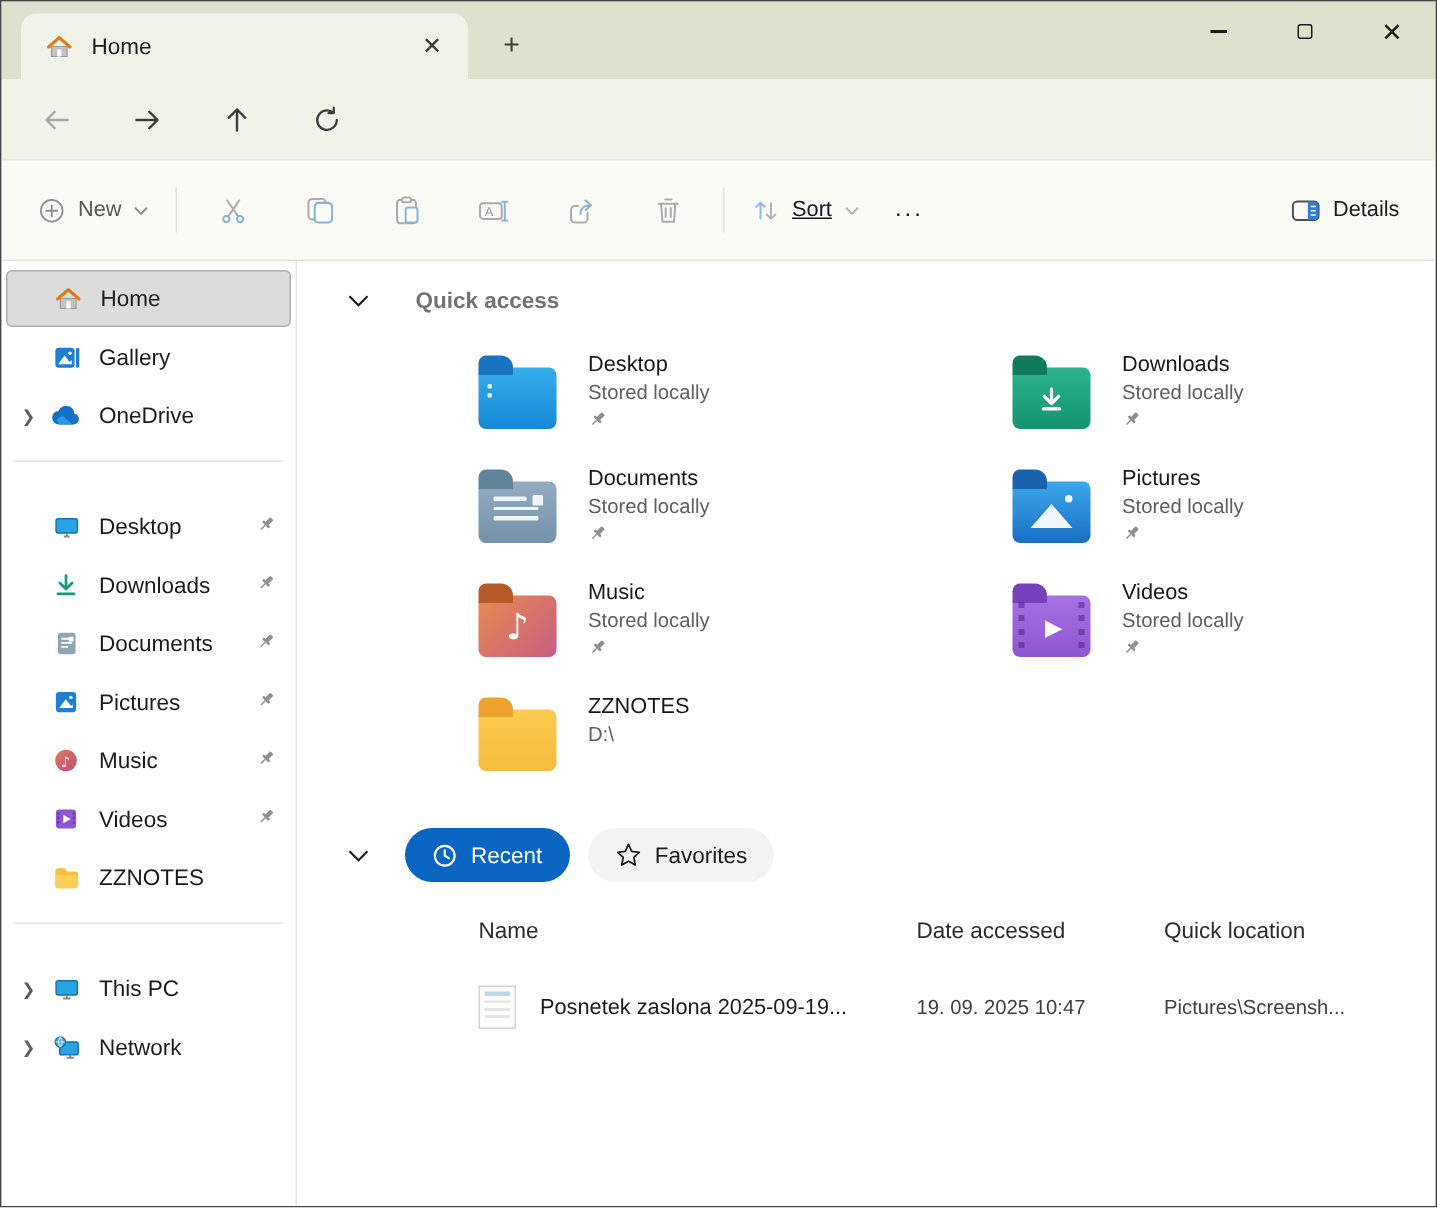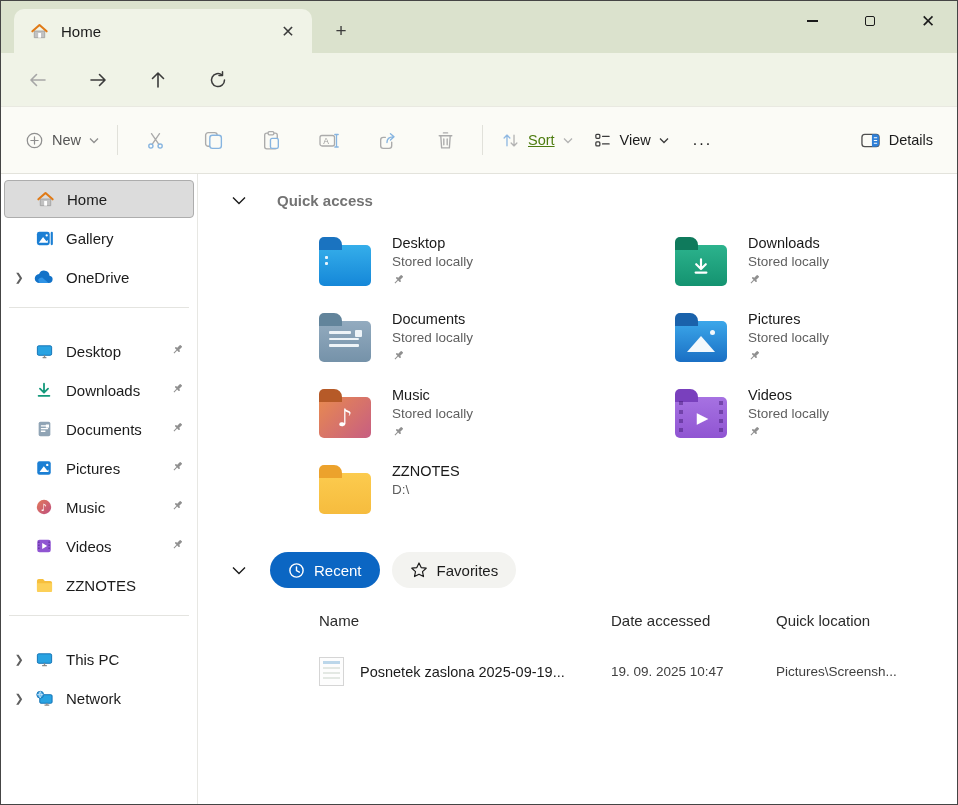--- a/index.html
+++ b/index.html
@@ -41,21 +41,21 @@
   .searchbox input { flex:1; min-width:0; border:none; outline:none; background:transparent;
     font-size:14.5px; color:#555; font-family:"Liberation Sans","DejaVu Sans",sans-serif; }
   .searchbox input::placeholder { color:#5e5e5e; opacity:1; }
 
   
   .toolbar { position:absolute; left:0; top:105px; width:100%; height:68px; background:#fbfbf6;
     border-top:1px solid #e9e9e1; border-bottom:1px solid #e3e3dc; display:flex; align-items:center; }
   .tb-btn { display:flex; align-items:center; gap:8px; height:40px; padding:0 10px; border-radius:5px; }
   .tb-new { margin-left:14px; }
   .tb-label { font-size:14.5px; color:#565656; }
-  .tb-label.disabled { color:#4d7c0f;text-decoration:underline; }
+  .tb-label.disabled { color:#0f172a;text-decoration:underline; }
   .tb-label.dark { color:#1b1b1b; }
   .tb-sep { width:1px; height:30px; background:#e1e1da; margin:0 8px; }
   .tb-icon { width:42px; height:40px; display:flex; align-items:center; justify-content:center;
     border-radius:5px; margin:0 8px; }
   .tb-right { margin-left:auto; display:flex; align-items:center; margin-right:14px; }
   .dots { font-size:16px; letter-spacing:2px; color:#1b1b1b; padding:0 14px; }
 
   
   .sidebar { position:absolute; left:0; top:173px; width:197px; bottom:0; background:#ffffff;
     border-right:1px solid #e7e7e3; padding-top:5px; }
@@ -258,31 +258,20 @@
     <div class="tb-btn">
       <svg width="19" height="19" viewBox="0 0 20 20" fill="none" stroke-linecap="round" stroke-linejoin="round" stroke-width="1.4">
         <path d="M6.3 15.5 V4.5 M3.3 7.3 L6.3 4.3 L9.3 7.3" stroke="#8fb8e2"></path>
         <path d="M13.7 4.5 V15.5 M10.7 12.7 L13.7 15.7 L16.7 12.7" stroke="#b3b3b3"></path>
         </svg>
       <span class="tb-label disabled">Sort</span>
       <svg width="10" height="7" viewBox="0 0 10 7" fill="none" stroke="#b3b3b3" stroke-width="1.3">
           <path d="M1 1.5 L5 5.5 L9 1.5"></path>
         </svg>
     </div>
-    <div class="tb-btn">
-      <svg width="19" height="19" viewBox="0 0 20 20" fill="none" stroke="#3b3b3b" stroke-width="1.3">
-        <rect x="3" y="3.5" width="4.2" height="4.2" rx="1"></rect>
-          <rect x="3" y="11.5" width="4.2" height="4.2" rx="1"></rect>
-        <path d="M10 5.6 H17 M10 13.6 H17" stroke-linecap="round"></path>
-        </svg>
-      <span class="tb-label dark">View</span>
-      <svg width="10" height="7" viewBox="0 0 10 7" fill="none" stroke="#3b3b3b" stroke-width="1.3">
-          <path d="M1 1.5 L5 5.5 L9 1.5"></path>
-        </svg>
-    </div>
     <div class="dots">...</div>
     <div class="tb-right">
       <div class="tb-btn">
         <svg width="21" height="19" viewBox="0 0 22 20">
           <rect x="2" y="3.5" width="18" height="13" rx="3" fill="none" stroke="#4f4f4f" stroke-width="1.4"></rect>
           <path d="M12.5 3.5 H17 a3 3 0 0 1 3 3 V13.5 a3 3 0 0 1 -3 3 H12.5 Z" fill="#2f7fd6"></path>
           <path d="M14.5 7 H18 M14.5 10 H18 M14.5 13 H18" stroke="#ffffff" stroke-width="1.1"></path>
           </svg>
         <span class="tb-label dark">Details</span>
       </div>

